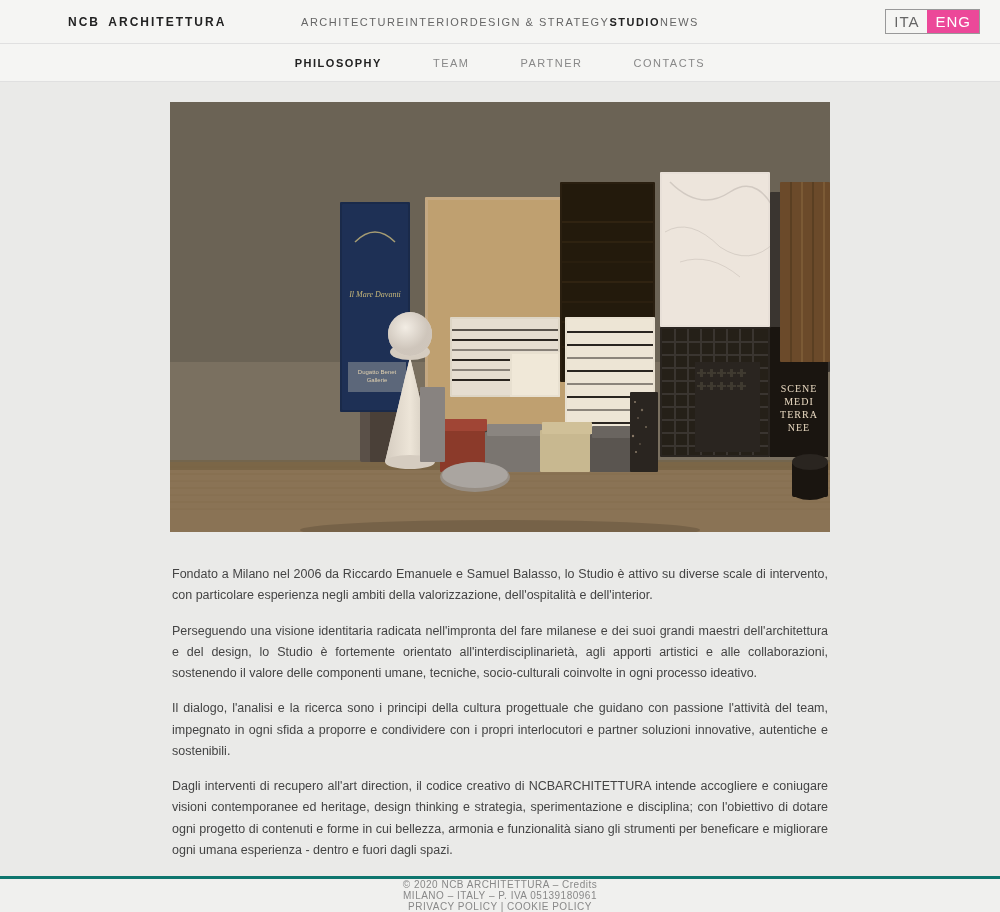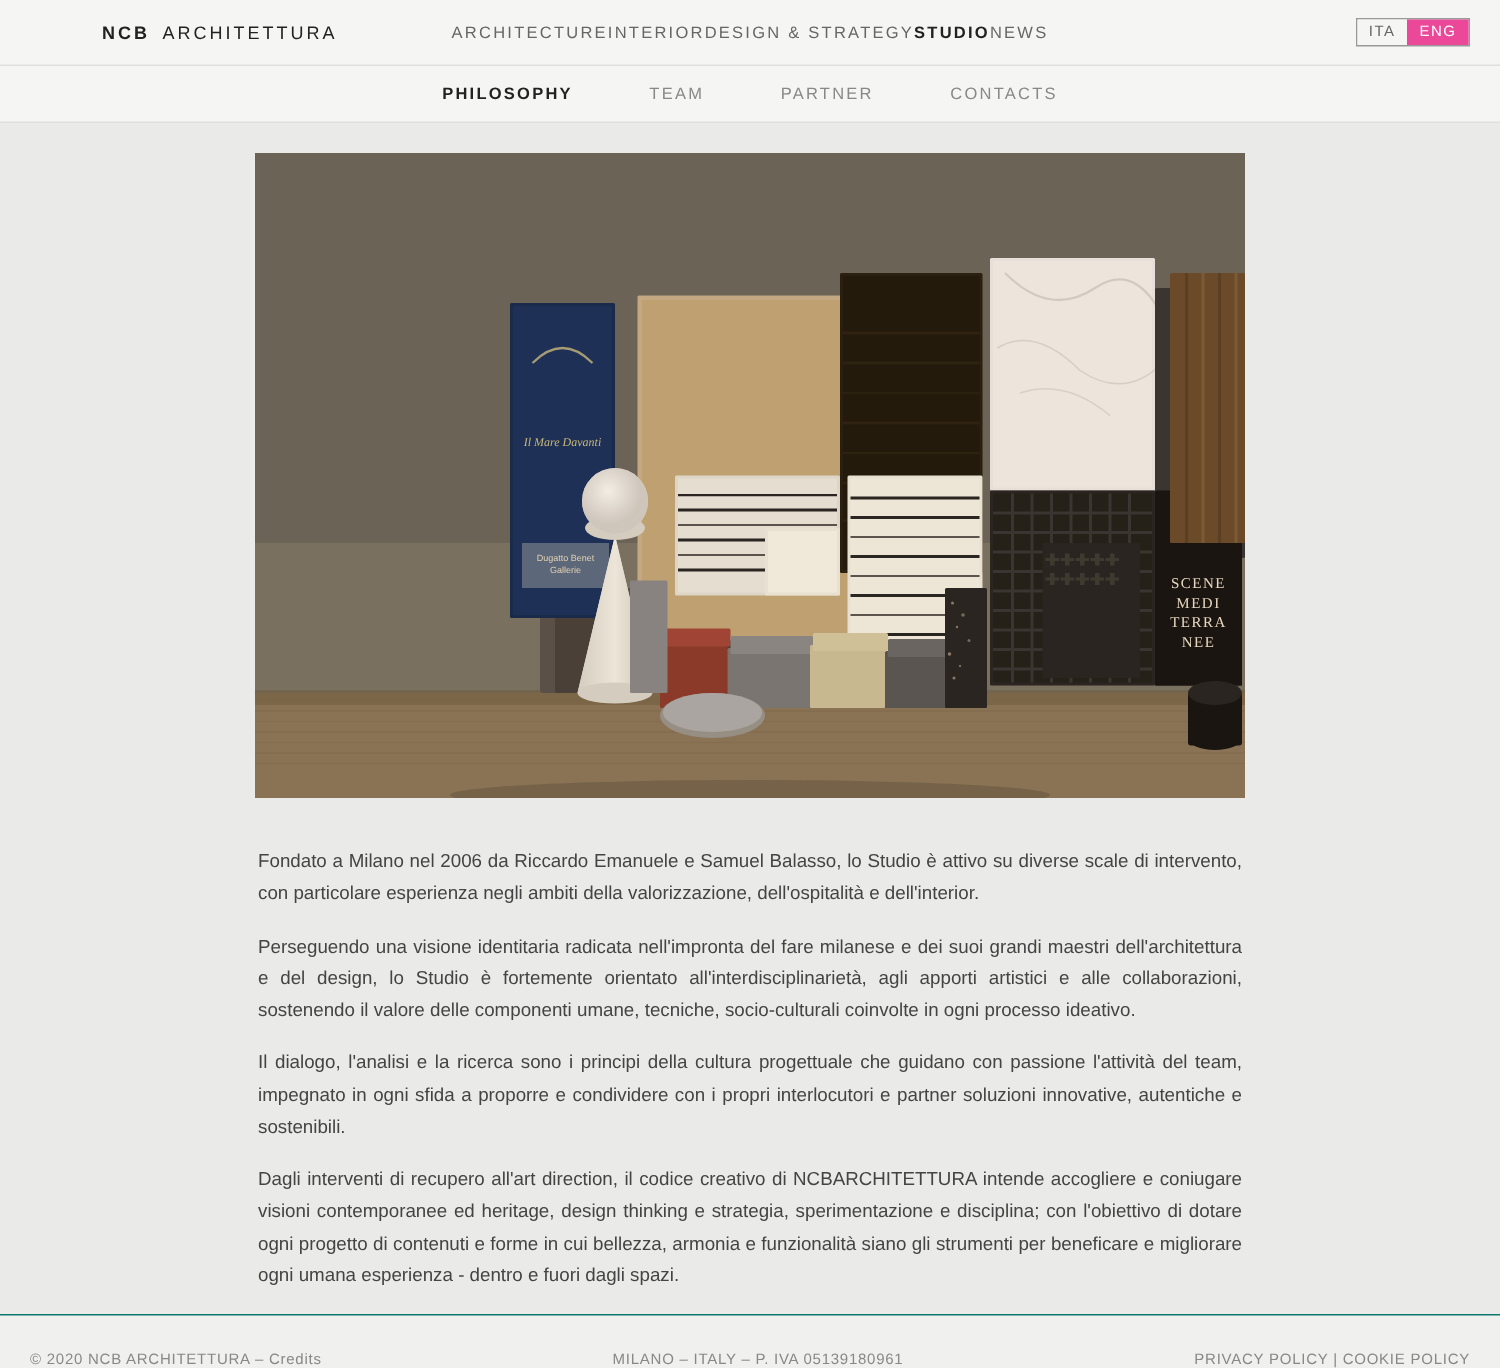--- a/index.html
+++ b/index.html
@@ -59,21 +59,21 @@
     }
 
     .header-lang {
       display: flex;
       align-items: center;
       gap: 0;
       border: 1px solid #999;
     }
 
     .lang-btn {
-      font-size: 10px;
+      font-size: 15px;
       letter-spacing: 1px;
       color: #666;
       padding: 3px 8px;
       cursor: pointer;
       background: #f5f5f3;
     }
 
     .lang-btn.active {
       background: #ec4899;
       color: #fff;
@@ -154,30 +154,31 @@
       line-height: 1.75;
       color: #222;
       font-weight: 700;
       font-style: italic;
       text-align: justify;
     }
 
     
     .footer {
       background-color: #f0f0ee;
-      border-top: 1px solid #0f766e;
+      border-top: 3px solid #0f766e;
       height: 36px;
       display: flex;
-      align-items: flex-end;
+      align-items: center;
       justify-content: space-between;
       padding: 0 20px;
       position: fixed;
       bottom: 0;
       left: 0;
       right: 0;
+      flex-direction: column;
     }
 
     .footer-left {
       font-size: 10px;
       color: #888;
       letter-spacing: 0.5px;
     }
 
     .footer-center {
       font-size: 10px;
@@ -204,21 +205,21 @@
     }
   </style>
 </head>
 <body>
 
 <div class="page-wrapper">
 
   <header class="header">
     <div class="header-logo">
       <span style="font-weight: 700; margin-right: 4px; padding-left: 48px;">NCB</span>
-      <span style="font-weight: 400; letter-spacing: 2px;">ARCHITETTURA</span>
+      <span style="font-weight: 700; letter-spacing: 2px;">ARCHITETTURA</span>
     </div>
 
     <nav class="header-nav">
       <a class="nav-item">ARCHITECTURE</a>
       <a class="nav-item">INTERIOR</a>
       <a class="nav-item">DESIGN &amp; STRATEGY</a>
       <a class="nav-item active">STUDIO</a>
       <a class="nav-item">NEWS</a>
     </nav>
 

